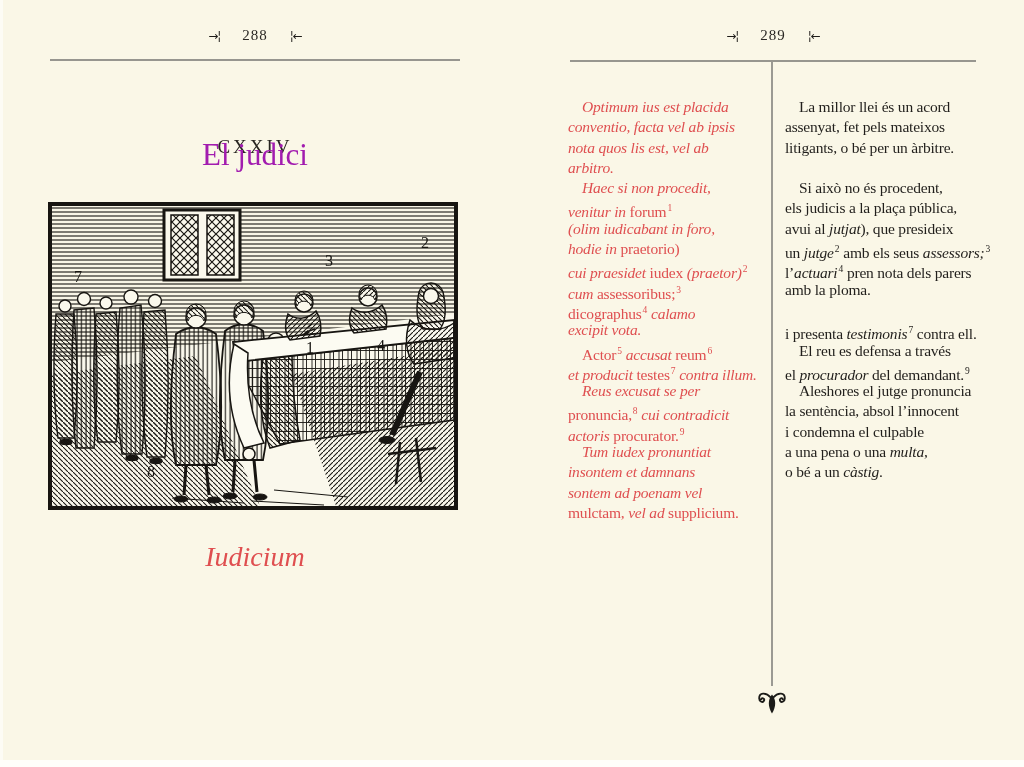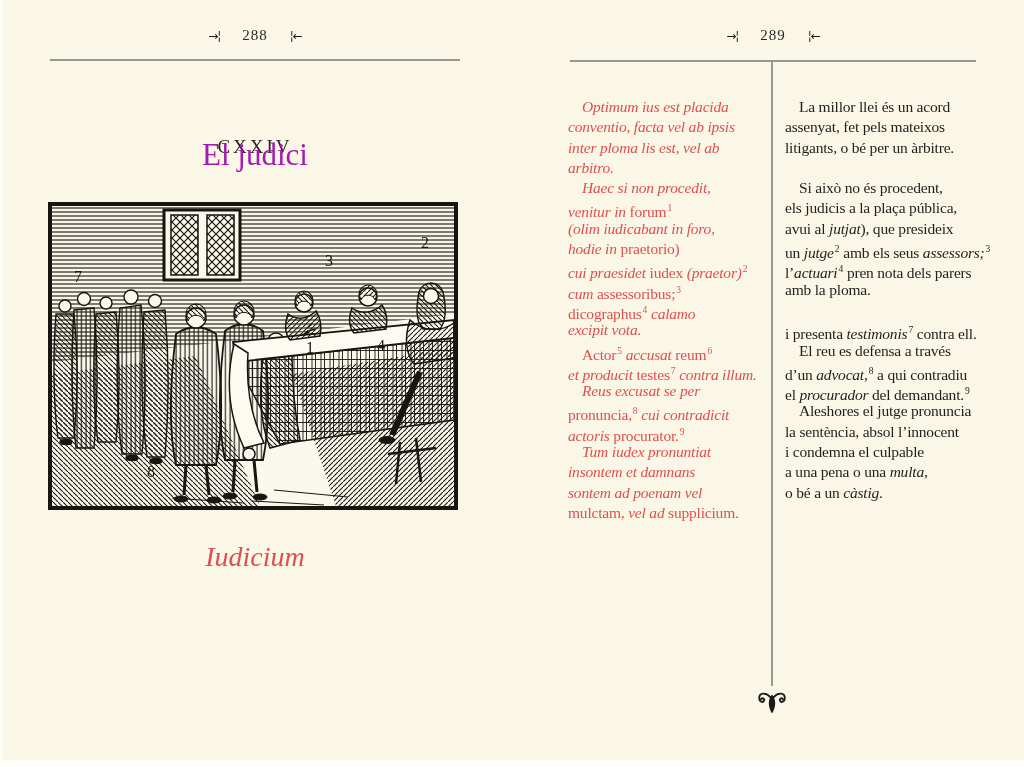--- a/index.html
+++ b/index.html
@@ -188,21 +188,21 @@
     <span class="orn">→¦</span>
     <span>289</span>
     <span class="orn">¦←</span>
   </div>
   <div class="rule rule-right"></div>
   <div class="vdivider"></div>
 
   <div class="col col-latin">
       <div class="tline ind"><span class="it">Optimum ius est placida</span></div>
       <div class="tline"><span class="it">conventio, facta vel ab ipsis</span></div>
-      <div class="tline"><span class="it">inter ploma lis est, vel ab</span></div>
+      <div class="tline"><span class="it">nota quos lis est, vel ab</span></div>
       <div class="tline"><span class="it">arbitro.</span></div>
       <div class="tline ind"><span class="it">Haec si non procedit,</span></div>
       <div class="tline"><span class="it">venitur in </span><span class="ro">forum</span><span class="sup">1</span></div>
       <div class="tline"><span class="it">(olim iudicabant in foro,</span></div>
       <div class="tline"><span class="it">hodie in </span><span class="ro">praetorio)</span></div>
       <div class="tline"><span class="it">cui praesidet </span><span class="ro">iudex</span><span class="it"> (praetor)</span><span class="sup">2</span></div>
       <div class="tline"><span class="it">cum </span><span class="ro">assessoribus;</span><span class="sup">3</span></div>
       <div class="tline"><span class="ro">dicographus</span><span class="sup">4</span><span class="it"> calamo</span></div>
       <div class="tline"><span class="it">excipit vota.</span></div>
       <div class="tline ind"><span class="ro">Actor</span><span class="sup">5</span><span class="it"> accusat </span><span class="ro">reum</span><span class="sup">6</span></div>
@@ -222,21 +222,20 @@
       <div class="tline">&nbsp;</div>
       <div class="tline ind"><span class="ro">Si això no és procedent,</span></div>
       <div class="tline"><span class="ro">els judicis a la plaça pública,</span></div>
       <div class="tline"><span class="ro">avui al </span><span class="it">jutjat</span><span class="ro">), que presideix</span></div>
       <div class="tline"><span class="ro">un </span><span class="it">jutge</span><span class="sup">2</span><span class="ro"> amb els seus </span><span class="it">assessors;</span><span class="sup">3</span></div>
       <div class="tline"><span class="ro">l’</span><span class="it">actuari</span><span class="sup">4</span><span class="ro"> pren nota dels parers</span></div>
       <div class="tline"><span class="ro">amb la ploma.</span></div>
       <div class="tline">&nbsp;</div>
       <div class="tline"><span class="ro">i presenta </span><span class="it">testimonis</span><span class="sup">7</span><span class="ro"> contra ell.</span></div>
       <div class="tline ind"><span class="ro">El reu es defensa a través</span></div>
-      <div class="tline"><span class="ro">d’un </span><span class="it">advocat,</span><span class="sup">8</span><span class="ro"> a qui contradiu</span></div>
       <div class="tline"><span class="ro">el </span><span class="it">procurador</span><span class="ro"> del demandant.</span><span class="sup">9</span></div>
       <div class="tline ind"><span class="ro">Aleshores el jutge pronuncia</span></div>
       <div class="tline"><span class="ro">la sentència, absol l’innocent</span></div>
       <div class="tline"><span class="ro">i condemna el culpable</span></div>
       <div class="tline"><span class="ro">a una pena o una </span><span class="it">multa</span><span class="ro">,</span></div>
       <div class="tline"><span class="ro">o bé a un </span><span class="it">càstig</span><span class="ro">.</span></div>
     </div>
 
   <svg class="fleuron" viewBox="0 0 30 24">
     <path d="M15 3 C 11 8, 11 14, 15 21 C 19 14, 19 8, 15 3 Z" fill="#1b1b18"></path>

